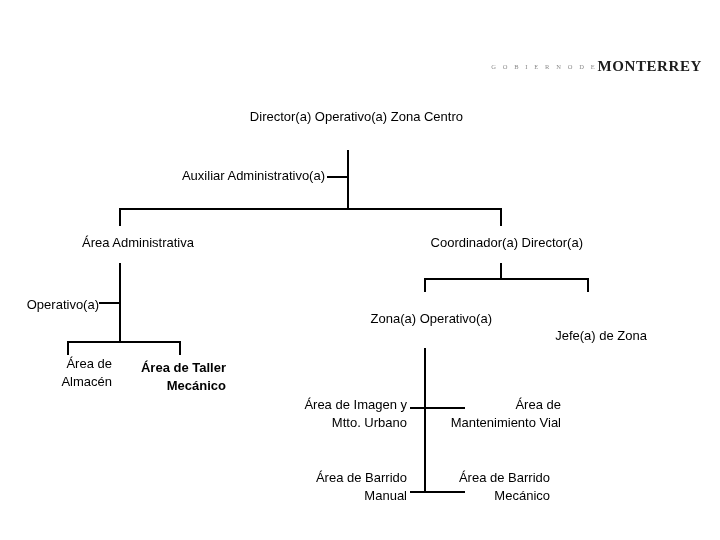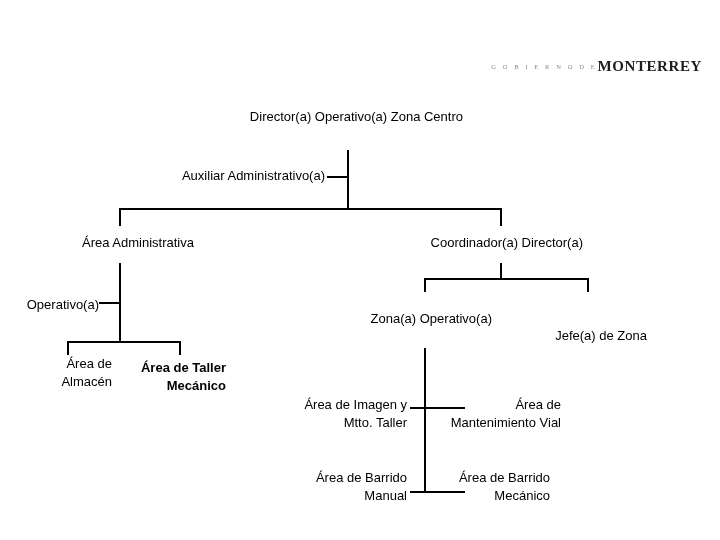--- a/index.html
+++ b/index.html
@@ -185,21 +185,21 @@
 Almacén</div>
 
   <div class="node" style="left:134px; top:359px; width:92px;font-weight:bold;">Área de Taller
 Mecánico</div>
 
   <div class="node" style="left:357px; top:310px; width:135px;">Zona(a) Operativo(a)</div>
 
   <div class="node" style="left:527px; top:307px; width:120px;margin-top:20px;">Jefe(a) de Zona</div>
 
   <div class="node" style="left:297px; top:396px; width:110px;">Área de Imagen y
-Mtto. Taller</div>
+Mtto. Urbano</div>
 
   <div class="node" style="left:441px; top:396px; width:120px;">Área de
 Mantenimiento Vial</div>
 
   <div class="node" style="left:302px; top:469px; width:105px;">Área de Barrido
 Manual</div>
 
   <div class="node" style="left:445px; top:469px; width:105px;">Área de Barrido
 Mecánico</div>
 

